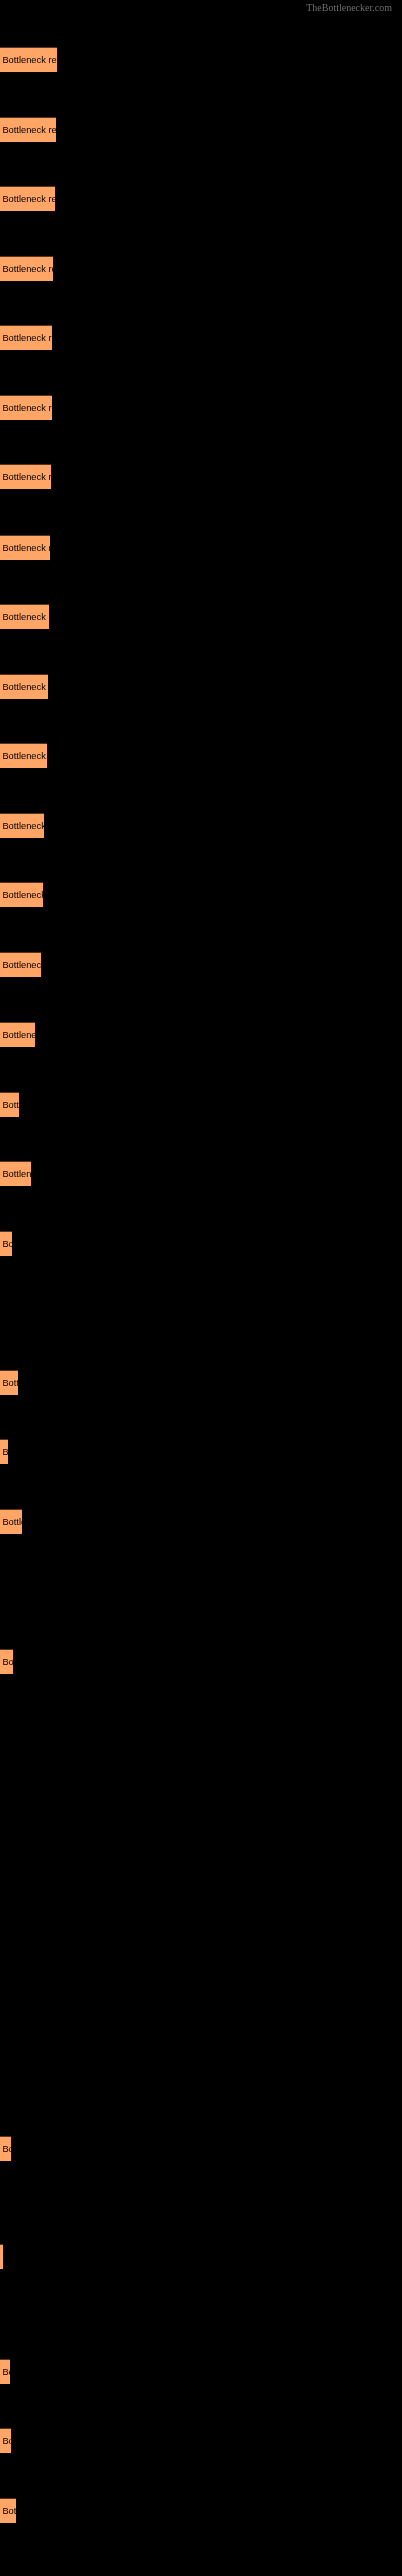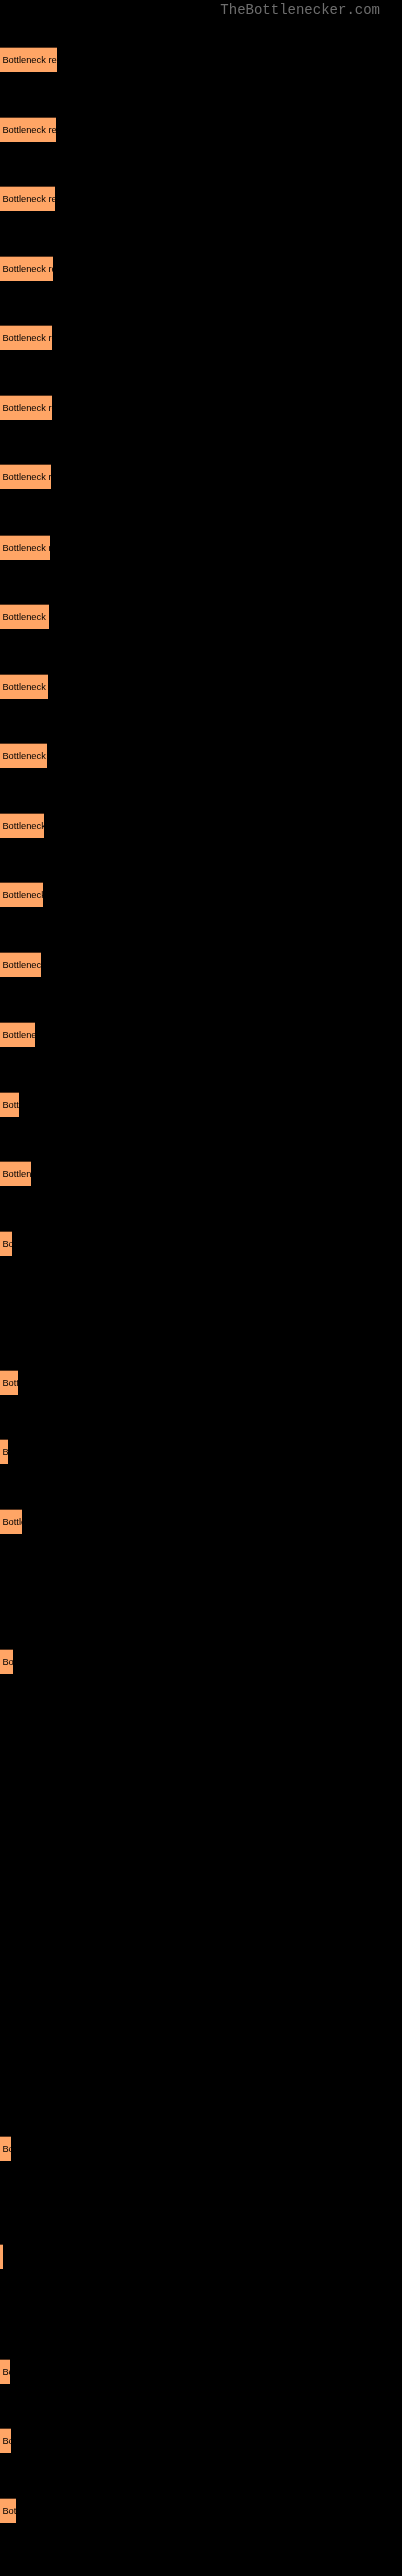--- a/index.html
+++ b/index.html
@@ -2,23 +2,23 @@
 <html style="font-size:13px"><head>
 <meta charset="utf-8">
 <style>
   html,body{margin:0;padding:0;background:#000;}
   body{
     width:403px;height:2576px;position:relative;overflow:hidden;
     font-family:"Liberation Sans", sans-serif;
   }
   #watermark{
     position:absolute;top:1.6px;left:0;width:403px;
-    text-align:right;padding-right:23px;box-sizing:border-box;
-    color:#6e6e6e;font-size:14px;letter-spacing:0px;
-    font-family:Liberation Mono, monospace;
+    text-align:right;padding-right:11px;box-sizing:border-box;
+    color:#6e6e6e;font-size:10px;letter-spacing:0px;
+    font-family:Liberation Serif, serif;
   }
   #plot{position:absolute;left:0;top:0;width:403px;height:2576px;}
   .bar{
     position:absolute;left:0;
     background:#ffa565;
     border-top:1.6px solid #55331c;
     box-sizing:border-box;
     overflow:hidden;
     white-space:nowrap;
   }

